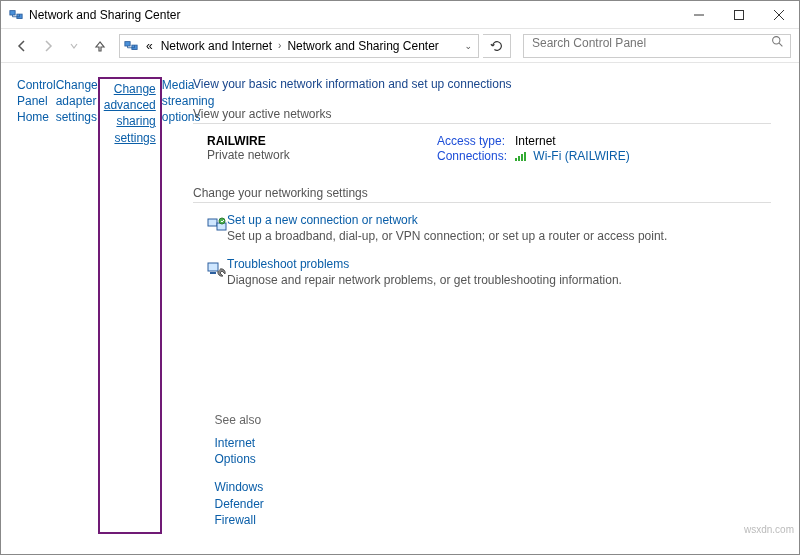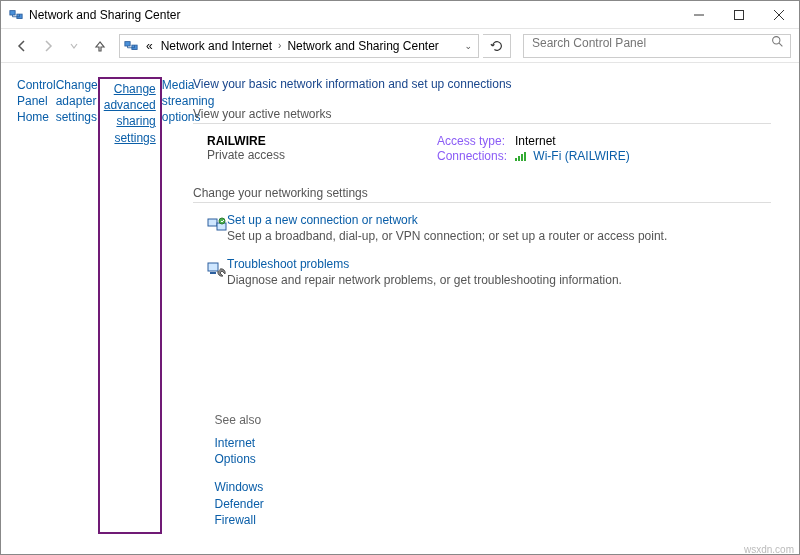--- a/index.html
+++ b/index.html
@@ -142,21 +142,21 @@
   }
   .netleft .nettype {
     color: #555;
   }
   .netright {
     flex: 1;
     display: grid;
     grid-template-columns: 78px auto;
     row-gap: 1px;
   }
-  .netright .lbl { color: #8b5cf6; }
+  .netright .lbl { color: #1d4ed8; }
   .netright a { color: #0a5ea8; text-decoration: none; }
   .sig {
     display: inline-block; vertical-align: -1px; margin-right: 3px;
   }
   .settings-group {
     padding-left: 14px;
     display: flex;
     gap: 0;
     margin-bottom: 14px;
   }
@@ -165,21 +165,21 @@
     margin-top: 2px;
   }
   .settings-group .settings-body a {
     color: #0a5ea8; text-decoration: none;
   }
   .settings-group .settings-body .desc {
     color: #555; margin-top: 2px;
   }
   .watermark {
     position: absolute;
-    right: 6px; bottom: 0;
+    right: 6px; bottom: 20px;
     font-size: 10px;
     color: #bbb;
   }
   .app-icon svg { display: block; }
 </style>
 </head>
 <body>
 
 <div class="titlebar">
   <span class="app-icon">
@@ -280,21 +280,21 @@
 
   <div class="main">
     <h1>View your basic network information and set up connections</h1>
 
     <div class="section-label">View your active networks</div>
     <hr class="hr-line">
 
     <div class="netblock">
       <div class="netleft">
         <div class="netname">RAILWIRE</div>
-        <div class="nettype">Private access</div>
+        <div class="nettype">Private network</div>
       </div>
       <div class="netright">
         <div class="lbl">Access type:</div>
         <div>Internet</div>
         <div class="lbl">Connections:</div>
         <div>
           <span class="sig">
             <svg width="12" height="10">
                 <rect x="0" y="7" width="2" height="3" fill="#3a3"></rect>
                 <rect x="3" y="5" width="2" height="5" fill="#3a3"></rect>

